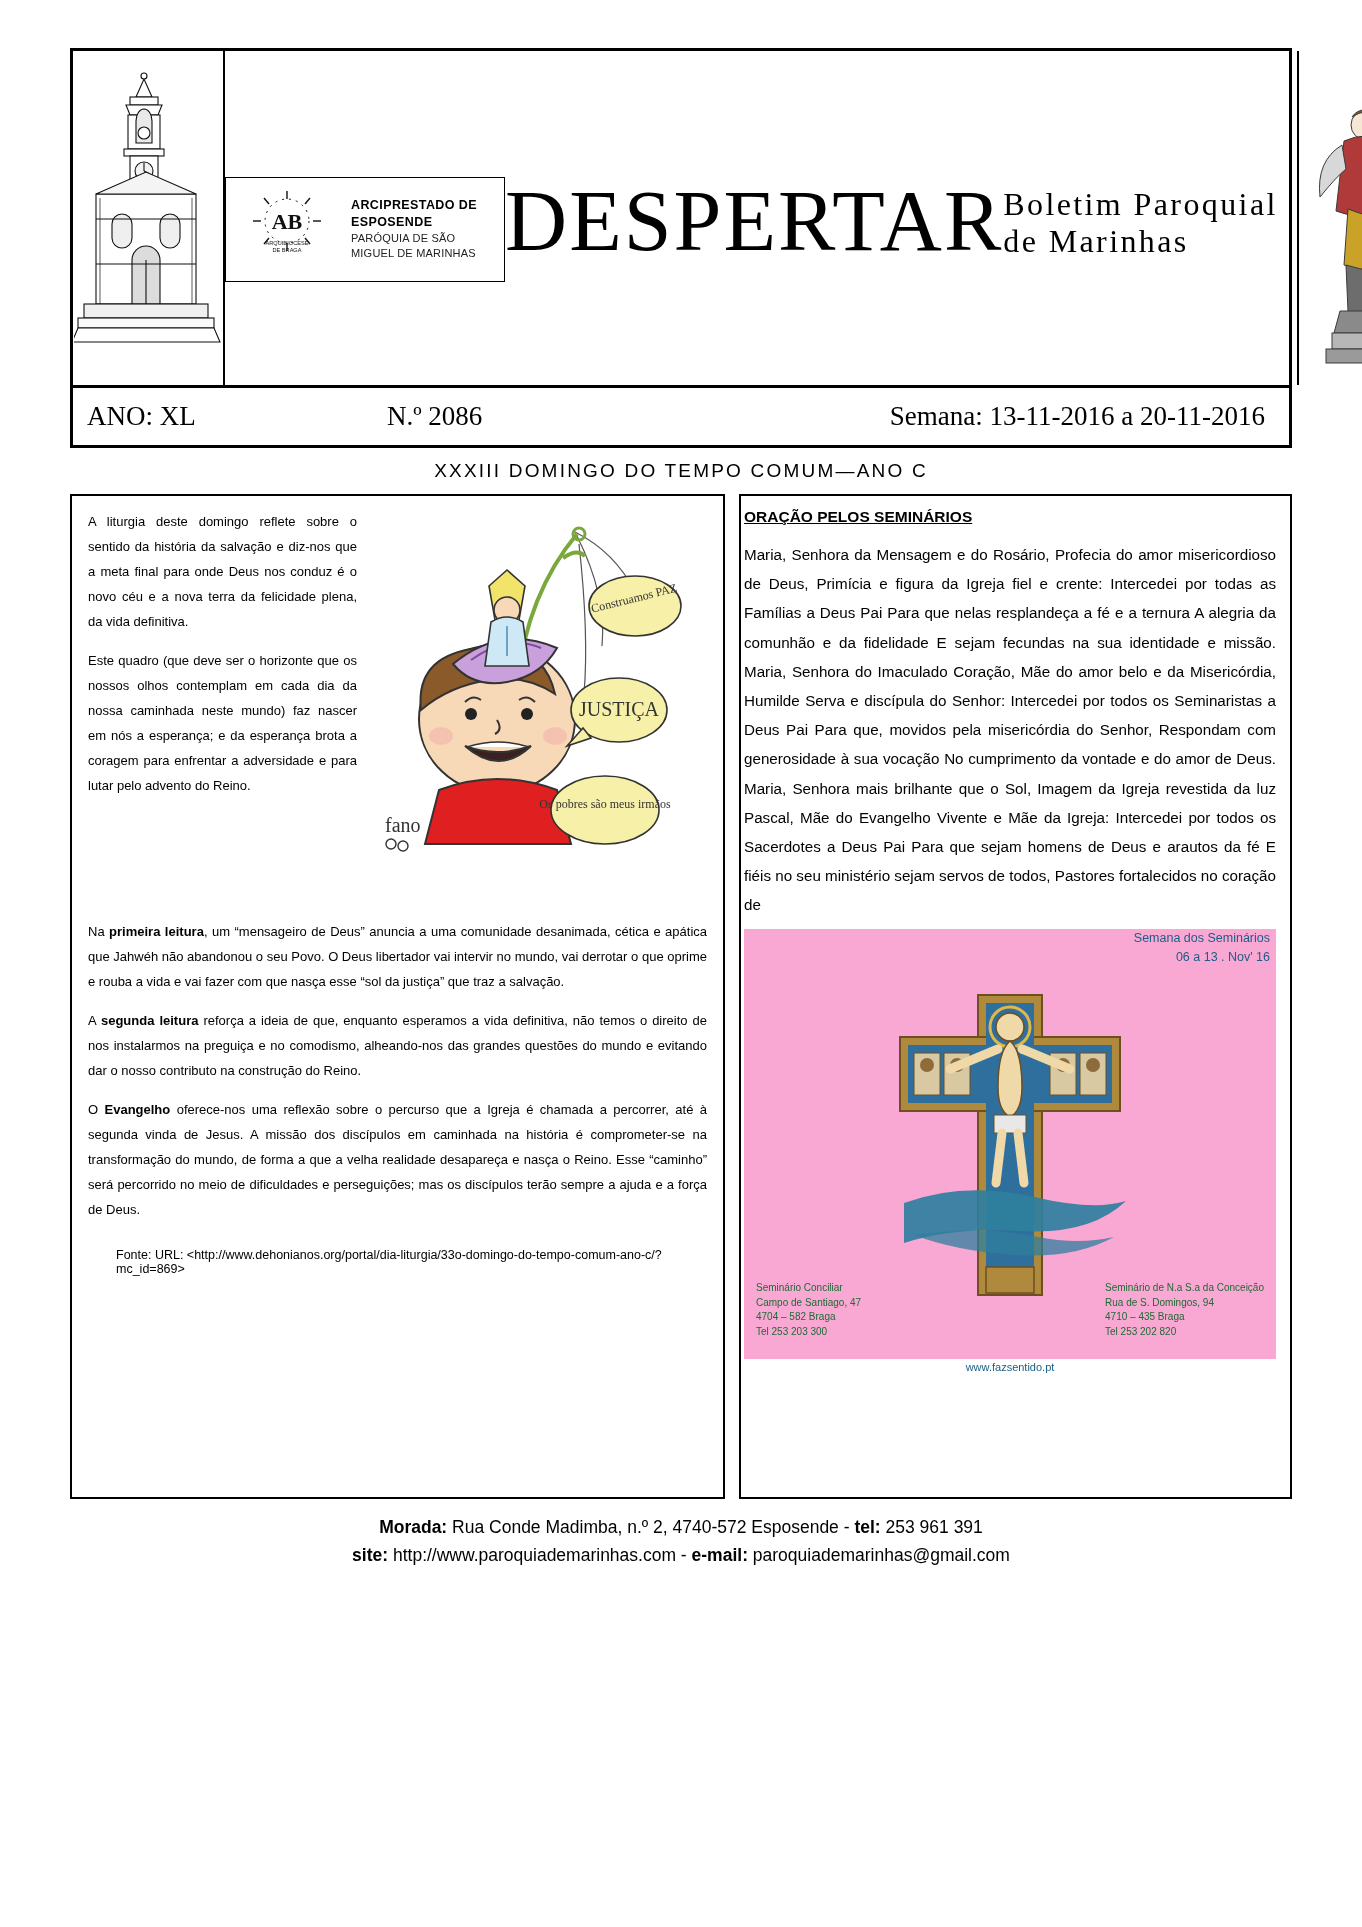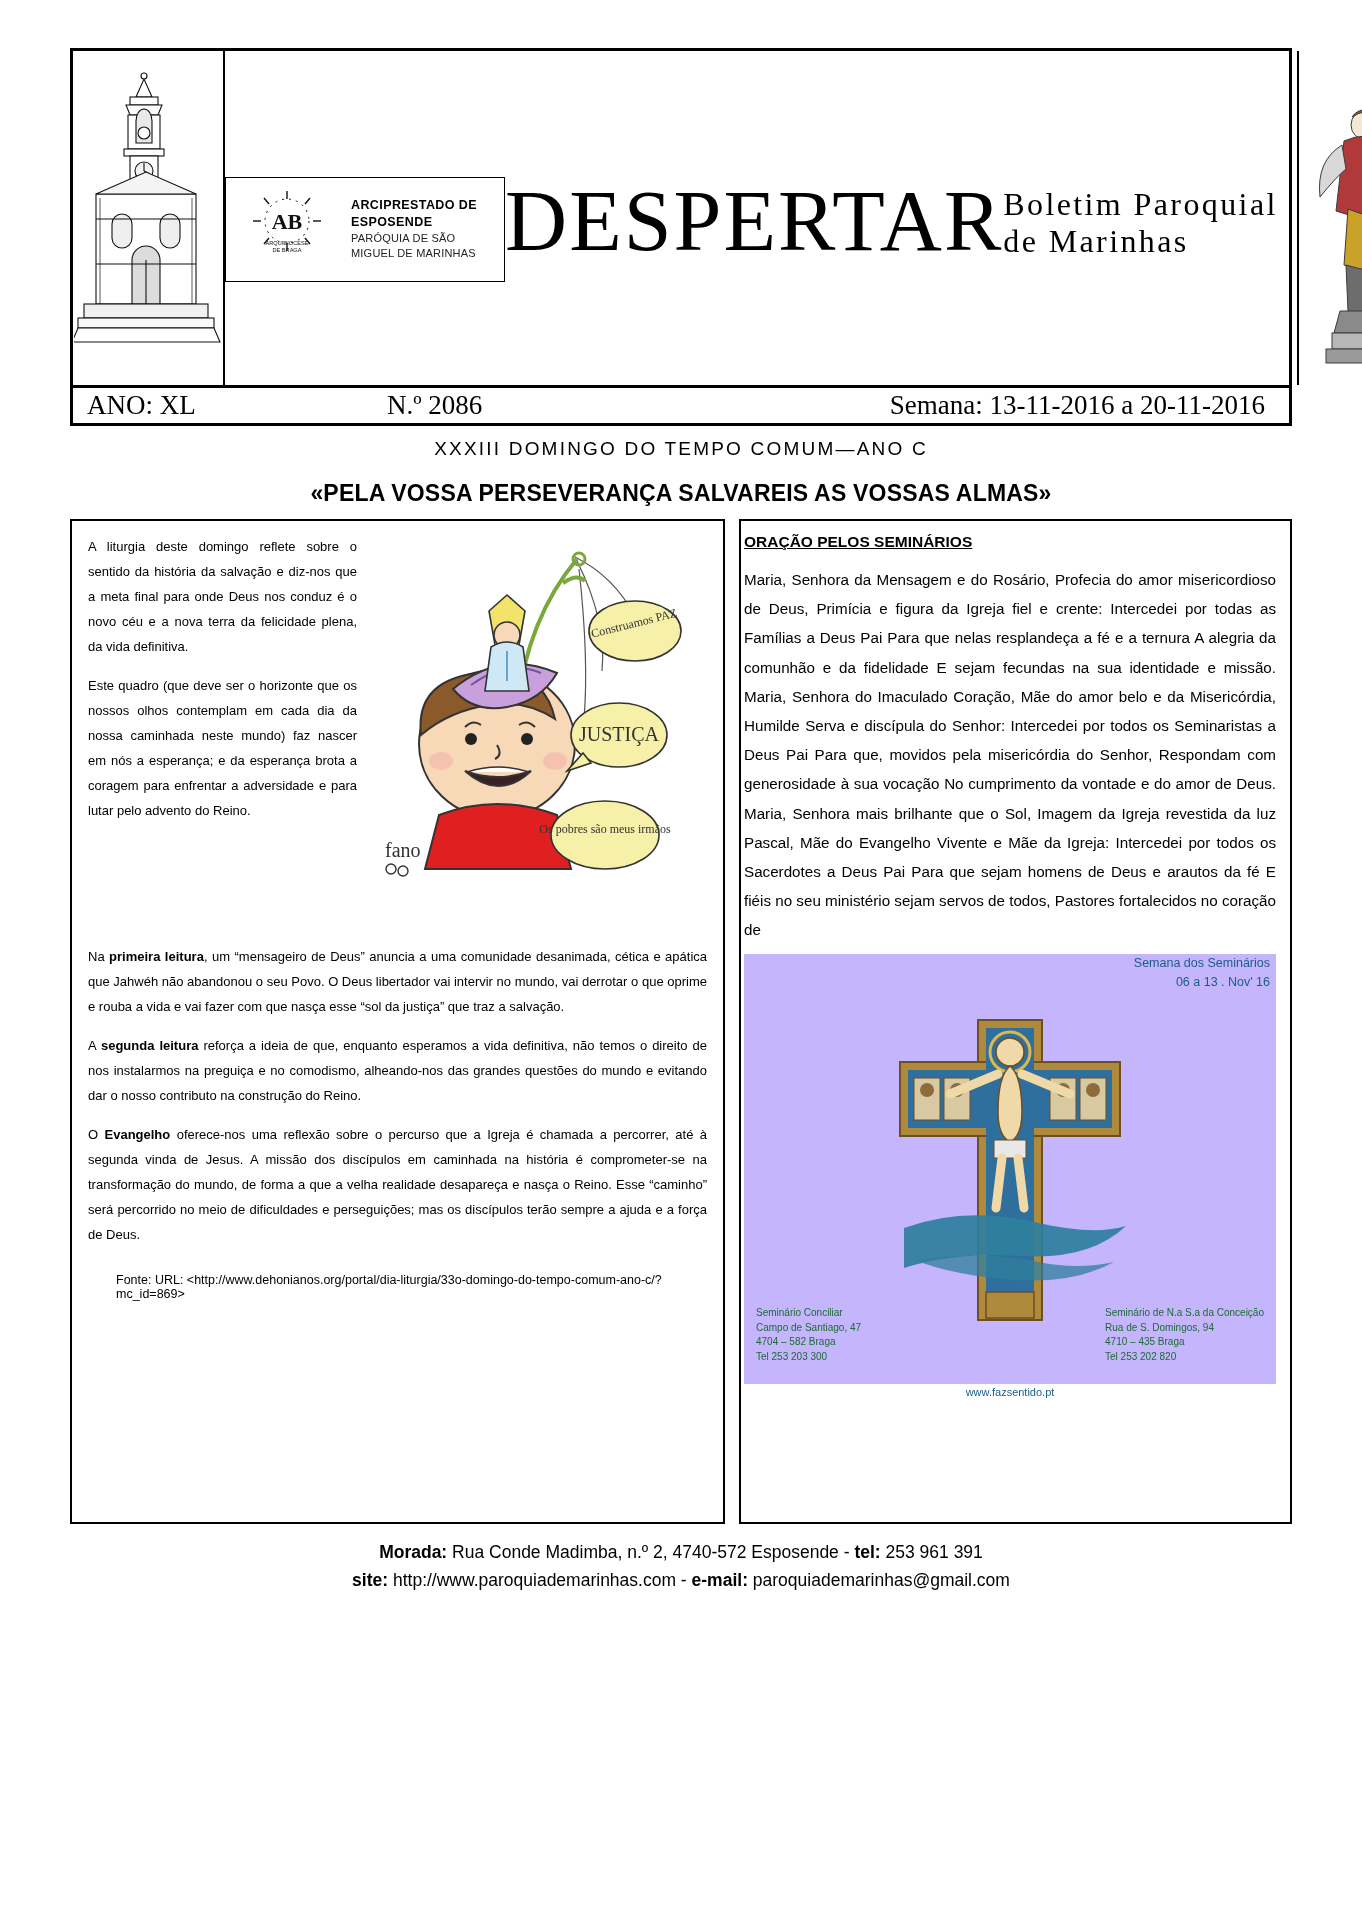--- a/index.html
+++ b/index.html
@@ -110,21 +110,21 @@
     position: absolute;
     left: 50%;
     top: 18px;
     transform: translateX(-50%);
   }
 
   
   .issue-bar {
     border: 3px solid #000;
     border-top: none;
-    height: 38px;
+    height: 60px;
     display: flex;
     align-items: center;
     font-family: "Liberation Serif", serif;
     font-size: 27px;
     box-sizing: border-box;
     padding: 0 14px;
   }
   .issue-ano { width: 300px; }
   .issue-num { width: 290px; }
   .issue-week { flex: 1 1 auto; text-align: right; padding-right: 10px;}
@@ -202,21 +202,21 @@
     font-size: 15.2px;
     line-height: 1.92;
     text-align: justify;
     margin: 0;
   }
   .poster {
     margin-top: 10px;
     width: 100%;
     height: 430px;
     position: relative;
-    background: #c4b5fd;
+    background: #f9a8d4;
     overflow: hidden;
   }
   .poster-head {
     text-align: right;
     font-size: 12.5px;
     color: #1b5e86;
     padding-right: 6px;
     line-height: 1.5;
   }
   .poster-foot {
@@ -344,21 +344,20 @@
     </div>
   </div>
 
   <div class="issue-bar">
     <div class="issue-ano">ANO:  XL</div>
     <div class="issue-num">N.º 2086</div>
     <div class="issue-week">Semana: 13-11-2016 a 20-11-2016</div>
   </div>
 
   <div class="sunday-line">XXXIII DOMINGO DO TEMPO COMUM—ANO C</div>
-  <div class="headline">«PELA VOSSA PERSEVERANÇA SALVAREIS AS VOSSAS ALMAS»</div>
 
   <div class="content">
 
     <div class="col-left">
 
       <div class="lead-wrap">
         <div class="cartoon">
           <svg width="340" height="400" viewBox="0 0 340 400">
             <g>
 

